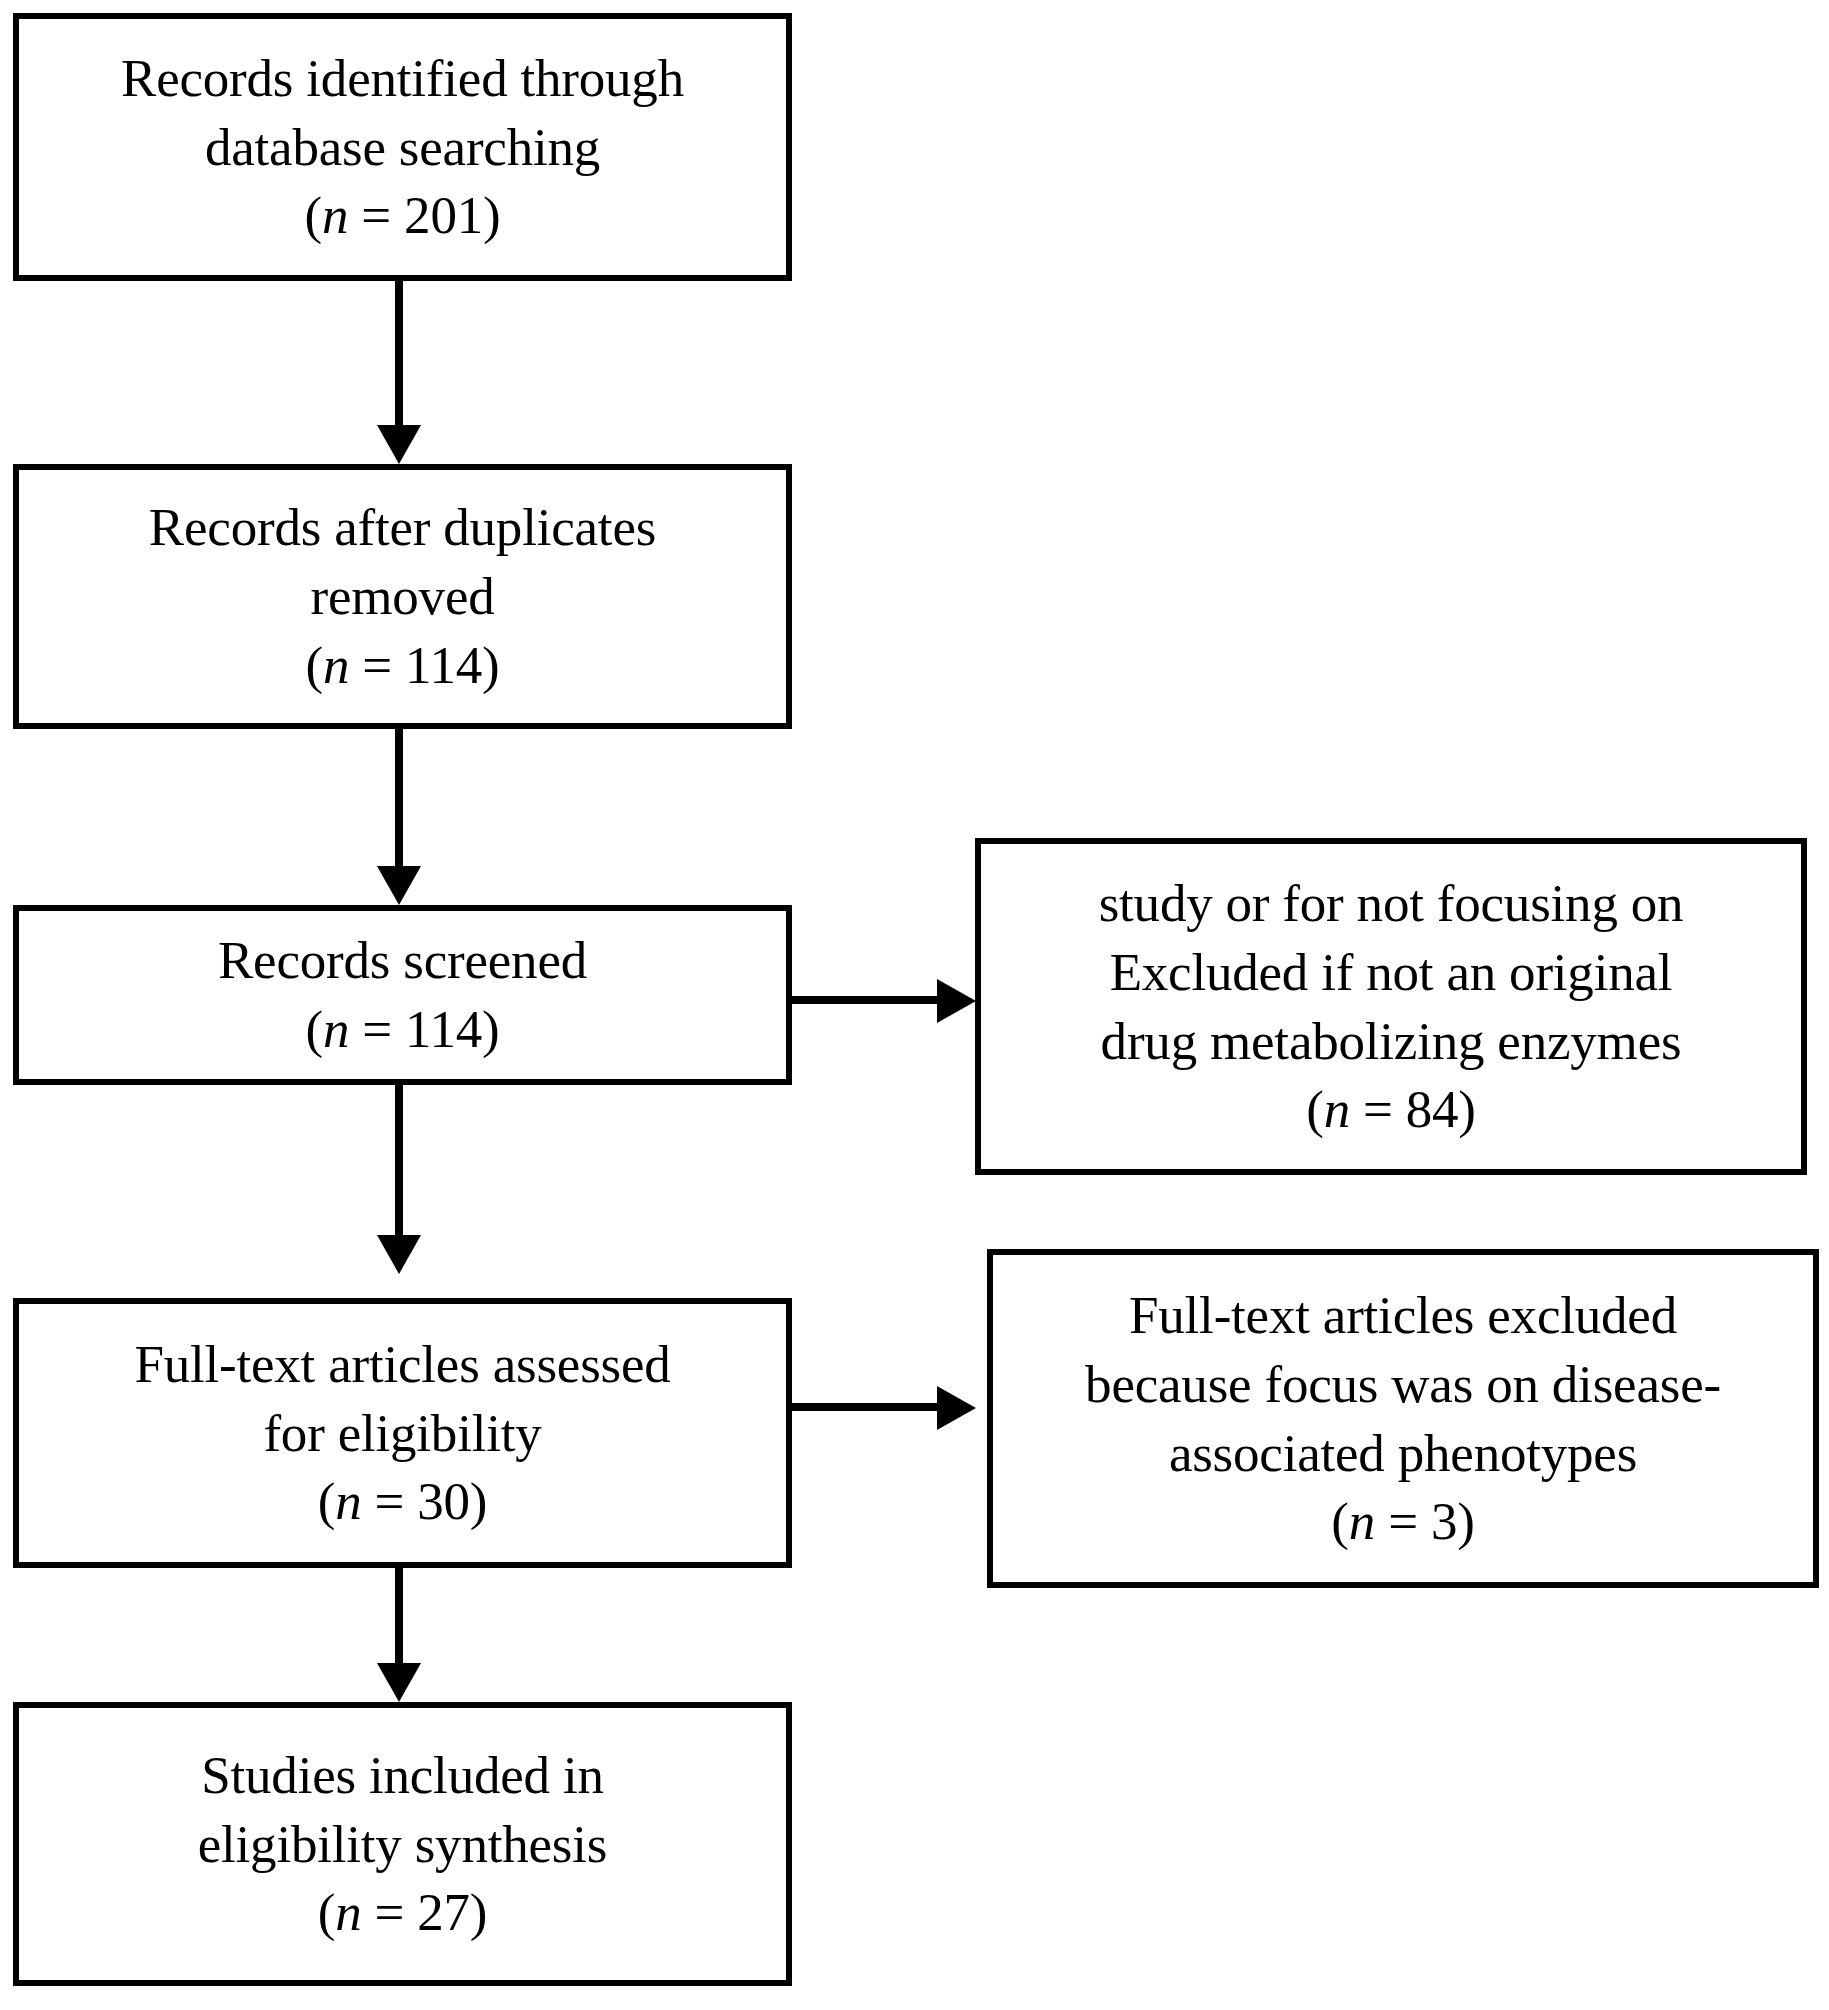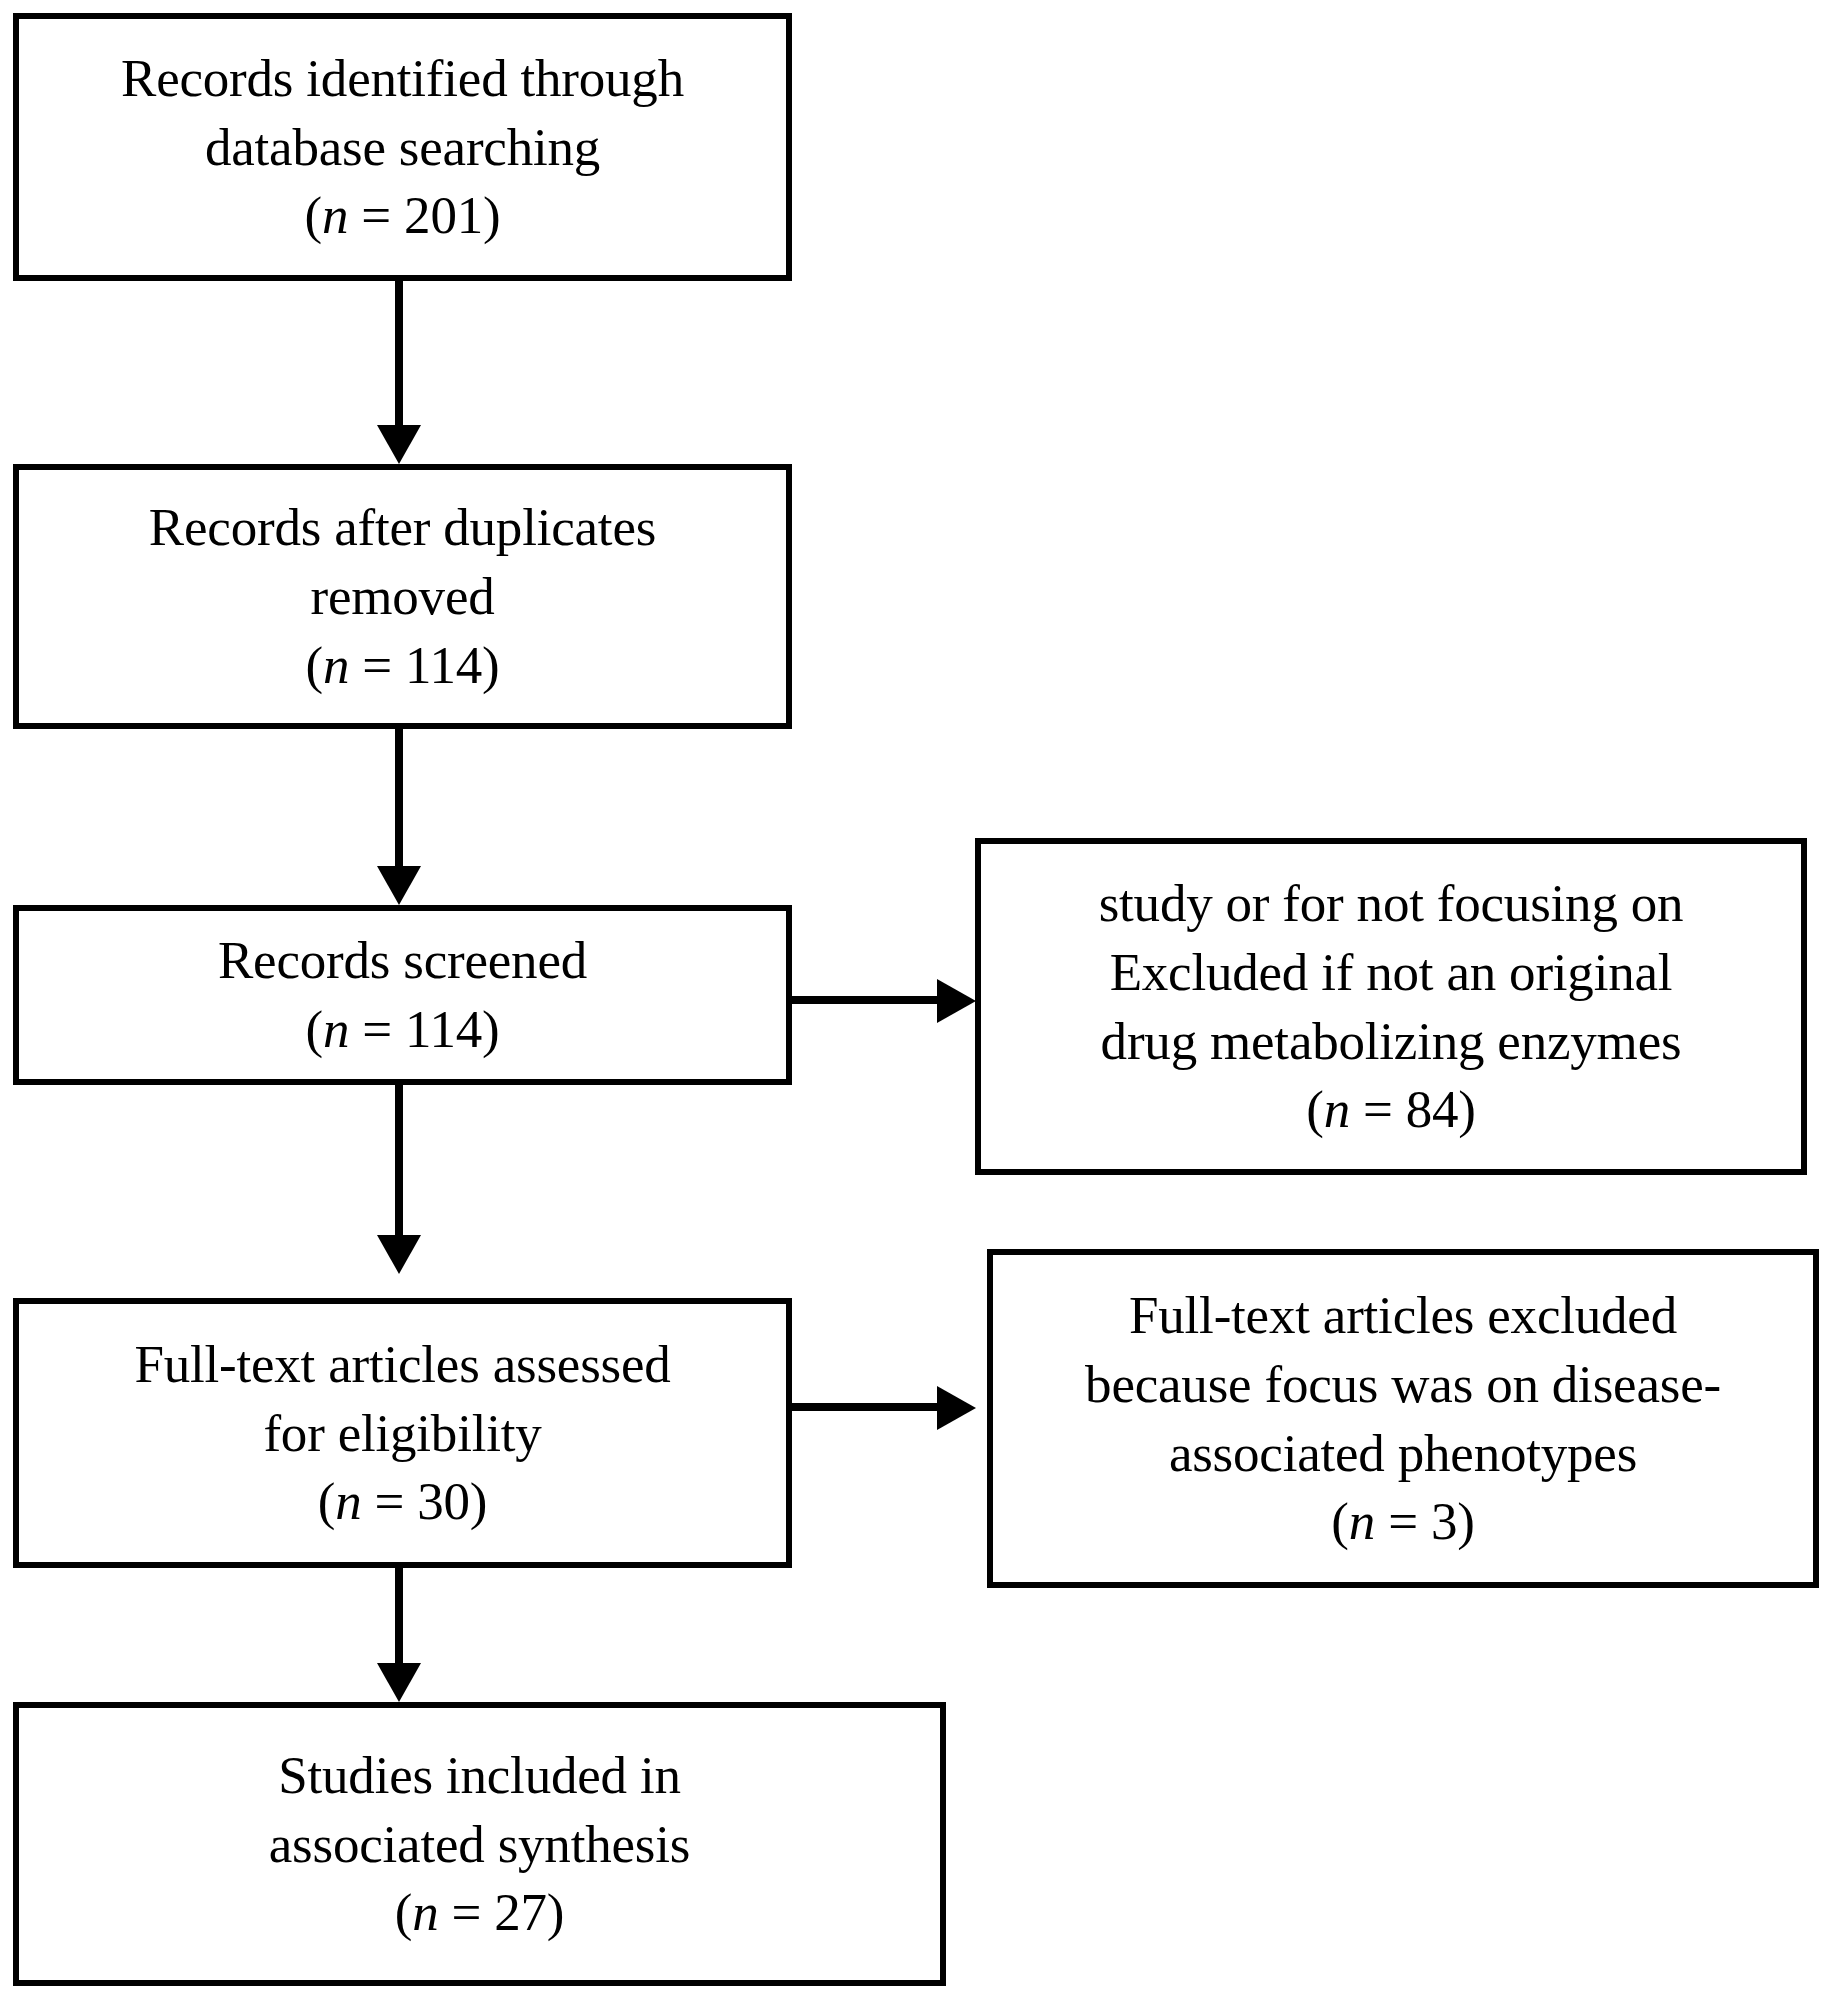--- a/index.html
+++ b/index.html
@@ -124,20 +124,20 @@
     <span class="ln nlab">(<i>n</i>&nbsp;=&nbsp;<span>30</span>)</span>
   </div>
 
   <div class="node" style="left:975px; top:1249px; width:832px; height:339px;margin-left:12px;">
     <span class="ln">Full-text articles excluded</span>
     <span class="ln">because focus was on disease-</span>
     <span class="ln">associated phenotypes</span>
     <span class="ln nlab">(<i>n</i>&nbsp;=&nbsp;<span>3</span>)</span>
   </div>
 
-  <div class="node" style="left:13px; top:1702px; width:933px; height:284px;">
+  <div class="node" style="left:13px; top:1702px; width:779px; height:284px;">
     <span class="ln">Studies included in</span>
-    <span class="ln">associated synthesis</span>
+    <span class="ln">eligibility synthesis</span>
     <span class="ln nlab">(<i>n</i>&nbsp;=&nbsp;<span>27</span>)</span>
   </div>
 
 </div>
 
 
 </body></html>

